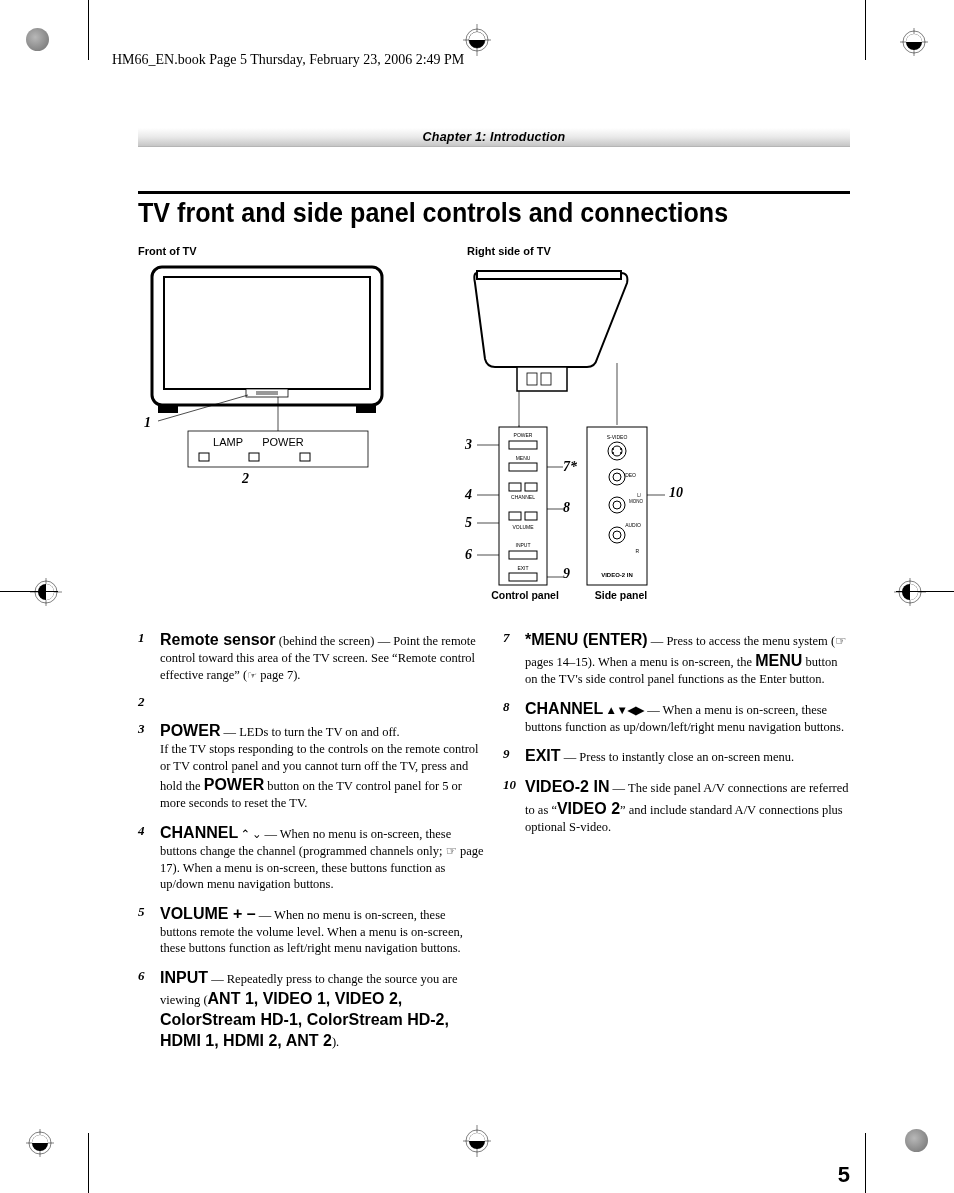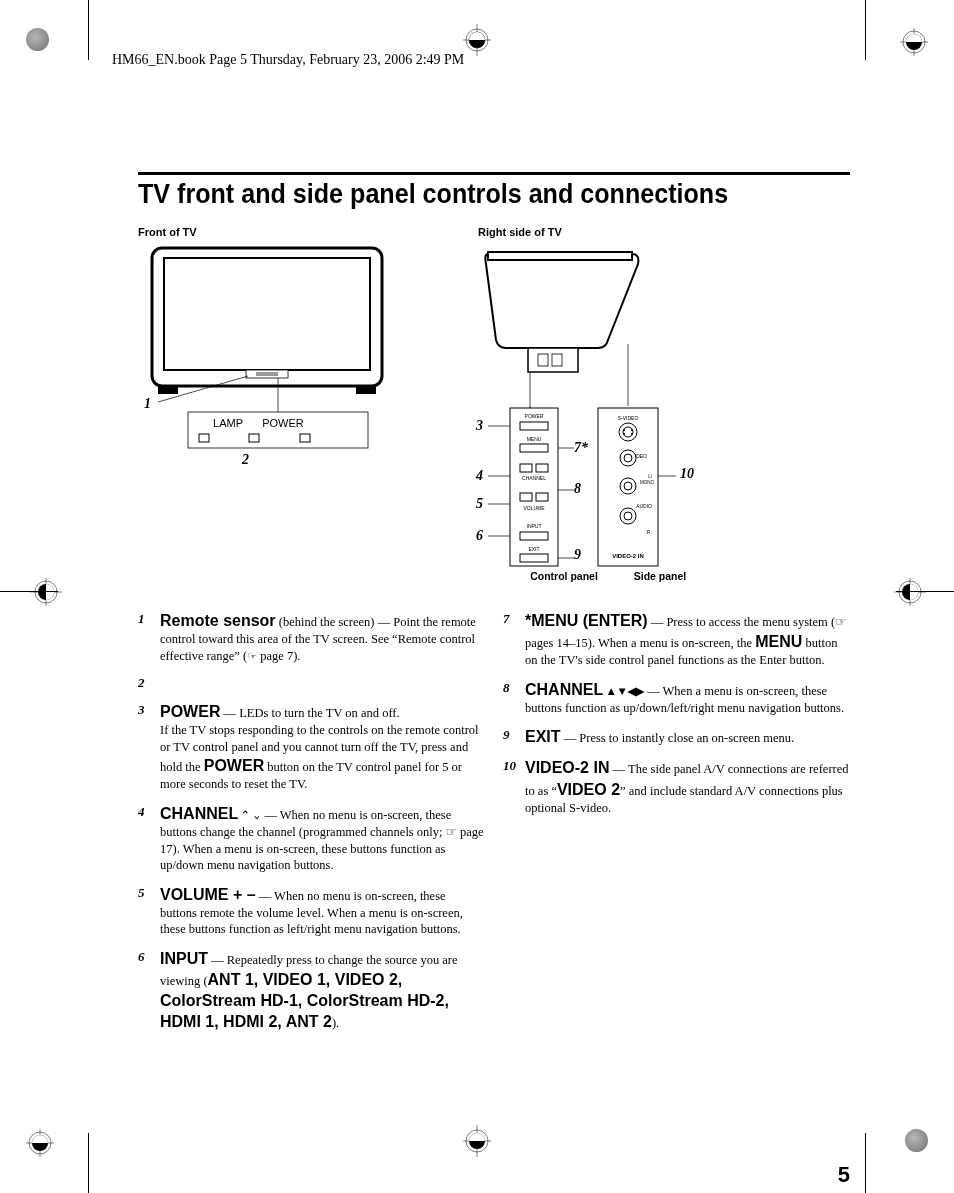--- a/index.html
+++ b/index.html
@@ -92,21 +92,21 @@
     font-size: 27px;
     letter-spacing: 0px;
     margin-top: 4px;
     transform: scaleX(0.93);
     transform-origin: left;
   }
 
   .diagrams {
     margin-top: 16px;
     display: flex;
-    gap: 20px;
+    gap: 9px;
   }
   .diagram-col { position: relative; }
   .diagram-col.left { width: 300px; }
   .diagram-col.right { flex: 1; }
   .small-head {
     font-family: Arial, Helvetica, sans-serif;
     font-weight: bold;
     font-size: 11px;
     margin-bottom: 6px;
   }
@@ -147,21 +147,20 @@
     font-weight: 800;
     font-size: 22px;
   }
 
   .sublabel {
     font-family: Arial, Helvetica, sans-serif;
     font-weight: bold;
     font-size: 10.5px;
     text-align: center;
     position: absolute;
-    margin-left: 28px;
   }
 </style>
 </head>
 <body>
 <div class="page">
 
 <div class="hairline-v-top hv-left"></div>
 <div class="hairline-v-top hv-right"></div>
 <div class="hairline-v-bot hv-left"></div>
 <div class="hairline-v-bot hv-right"></div>
@@ -227,20 +226,21 @@
         <line x1="0" y1="14" x2="32" y2="14" stroke="#000" stroke-width="0.5"></line>
         <path d="M16 6 A8 8 0 0 1 16 22" fill="#fff"></path>
       </svg>
 </span>
 <div style="position:absolute; left:0; top:591px; width:58px; border-top:0.6px solid #000;"></div>
 <div style="position:absolute; right:0; top:591px; width:58px; border-top:0.6px solid #000;"></div>
 
 <div class="header-line">HM66_EN.book  Page 5  Thursday, February 23, 2006  2:49 PM</div>
 
 <div class="content">
+  <div class="chapter-bar">Chapter 1: Introduction</div>
   <div class="title-rule"></div>
   <div class="title">TV front and side panel controls and connections</div>
 
   <div class="diagrams">
 
     <div class="diagram-col left">
       <div class="small-head">Front of TV</div>
       <svg width="300" height="240">
 
         <rect x="14" y="4" width="230" height="138" rx="10" fill="#fff" stroke="#000" stroke-width="1.5"></rect>

